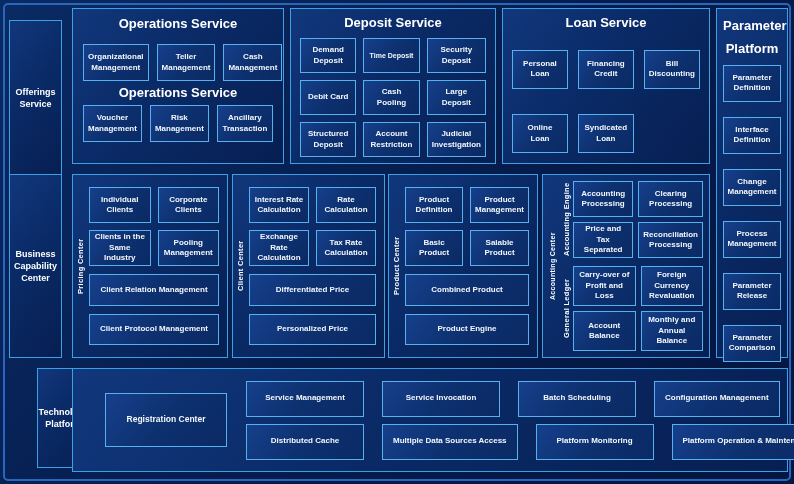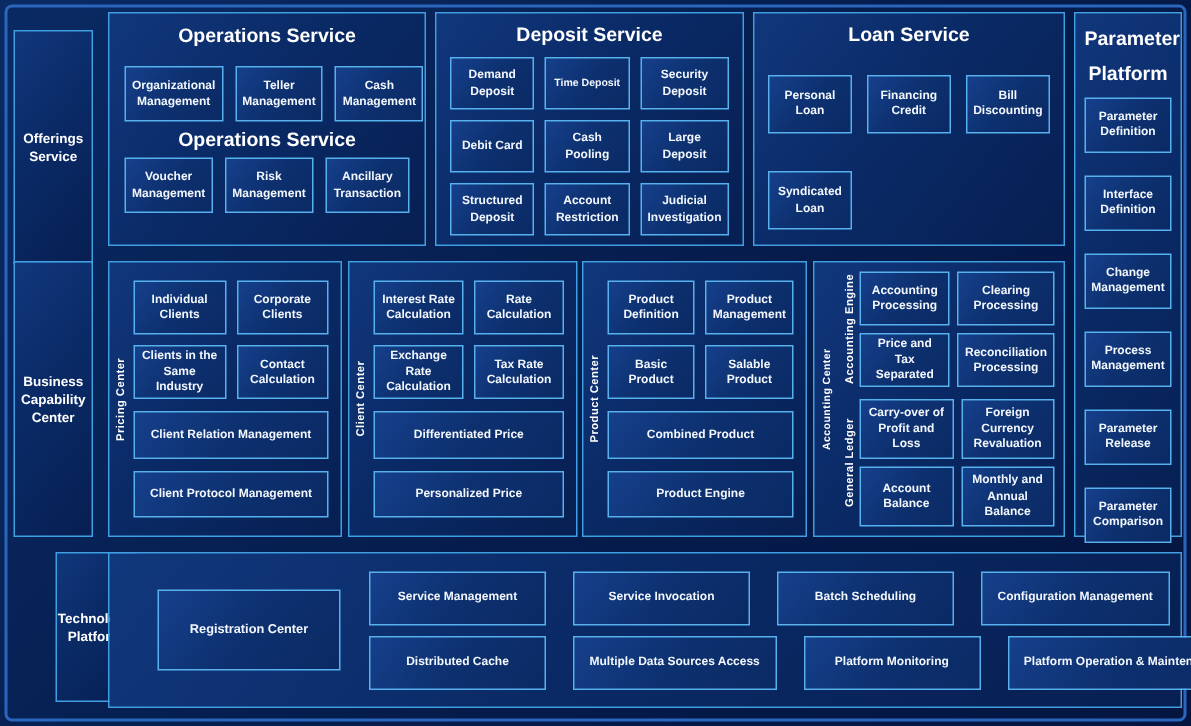--- a/index.html
+++ b/index.html
@@ -118,20 +118,21 @@
       <div class="node">Judicial Investigation</div>
     </div>
   </div>
 
   <div class="panel" id="loan">
     <div class="panel-title">Loan Service</div>
     <div class="grid6">
       <div class="node">Personal Loan</div>
       <div class="node">Financing Credit</div>
       <div class="node">Bill Discounting</div>
+      <div class="node">Online Loan</div>
       <div class="node">Syndicated Loan</div>
     </div>
   </div>
 
   <div class="panel" id="param">
     <div class="panel-title">
       <div>Parameter</div>
       <div>Platform</div>
     </div>
     <div class="stack">
@@ -144,21 +145,21 @@
     </div>
   </div>
 
   <div class="panel center-panel" id="pricing">
     <div class="vlabel">Pricing Center</div>
     <div class="content">
       <div class="grid2">
         <div class="node">Individual Clients</div>
         <div class="node">Corporate Clients</div>
         <div class="node">Clients in the Same Industry</div>
-        <div class="node">Contact Calculation</div>
+        <div class="node">Pooling Management</div>
       </div>
       <div class="node wide">Client Relation Management</div>
       <div class="node wide">Client Protocol Management</div>
     </div>
   </div>
 
   <div class="panel center-panel" id="client">
     <div class="vlabel">Client Center</div>
     <div class="content">
       <div class="grid2">

